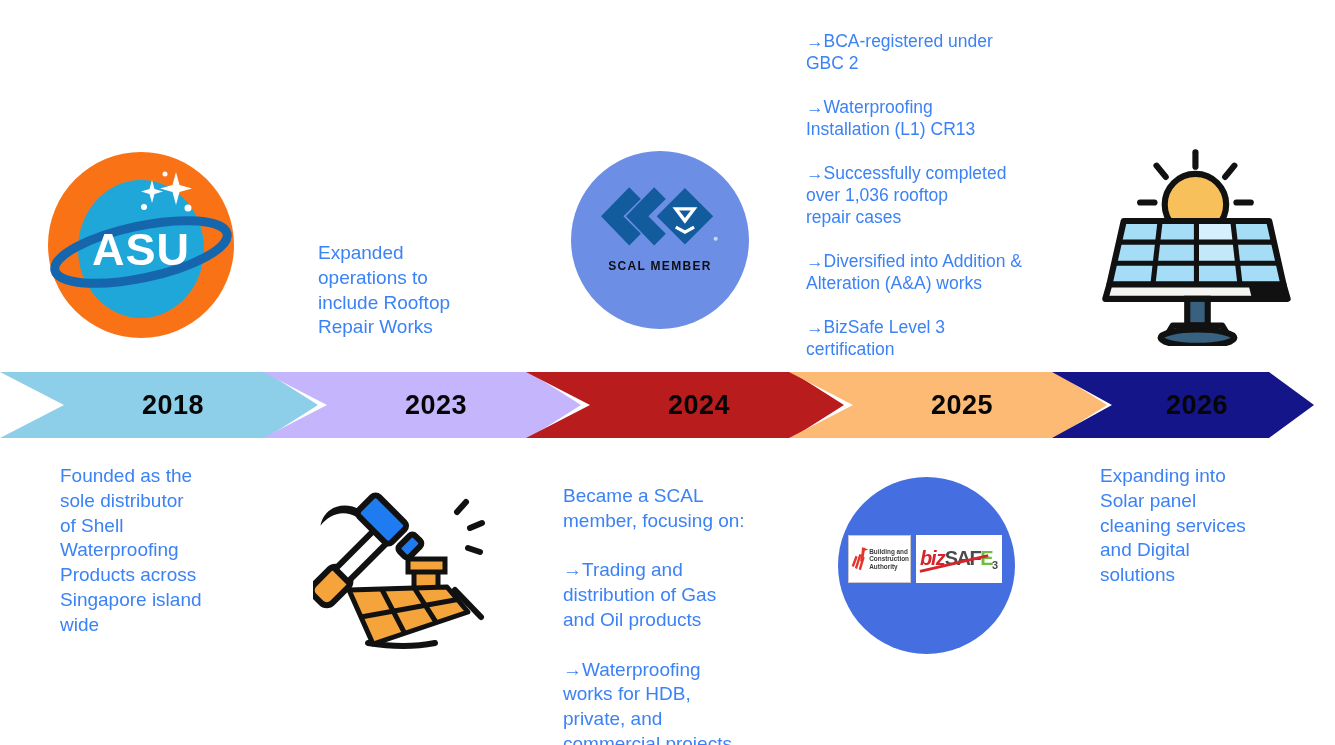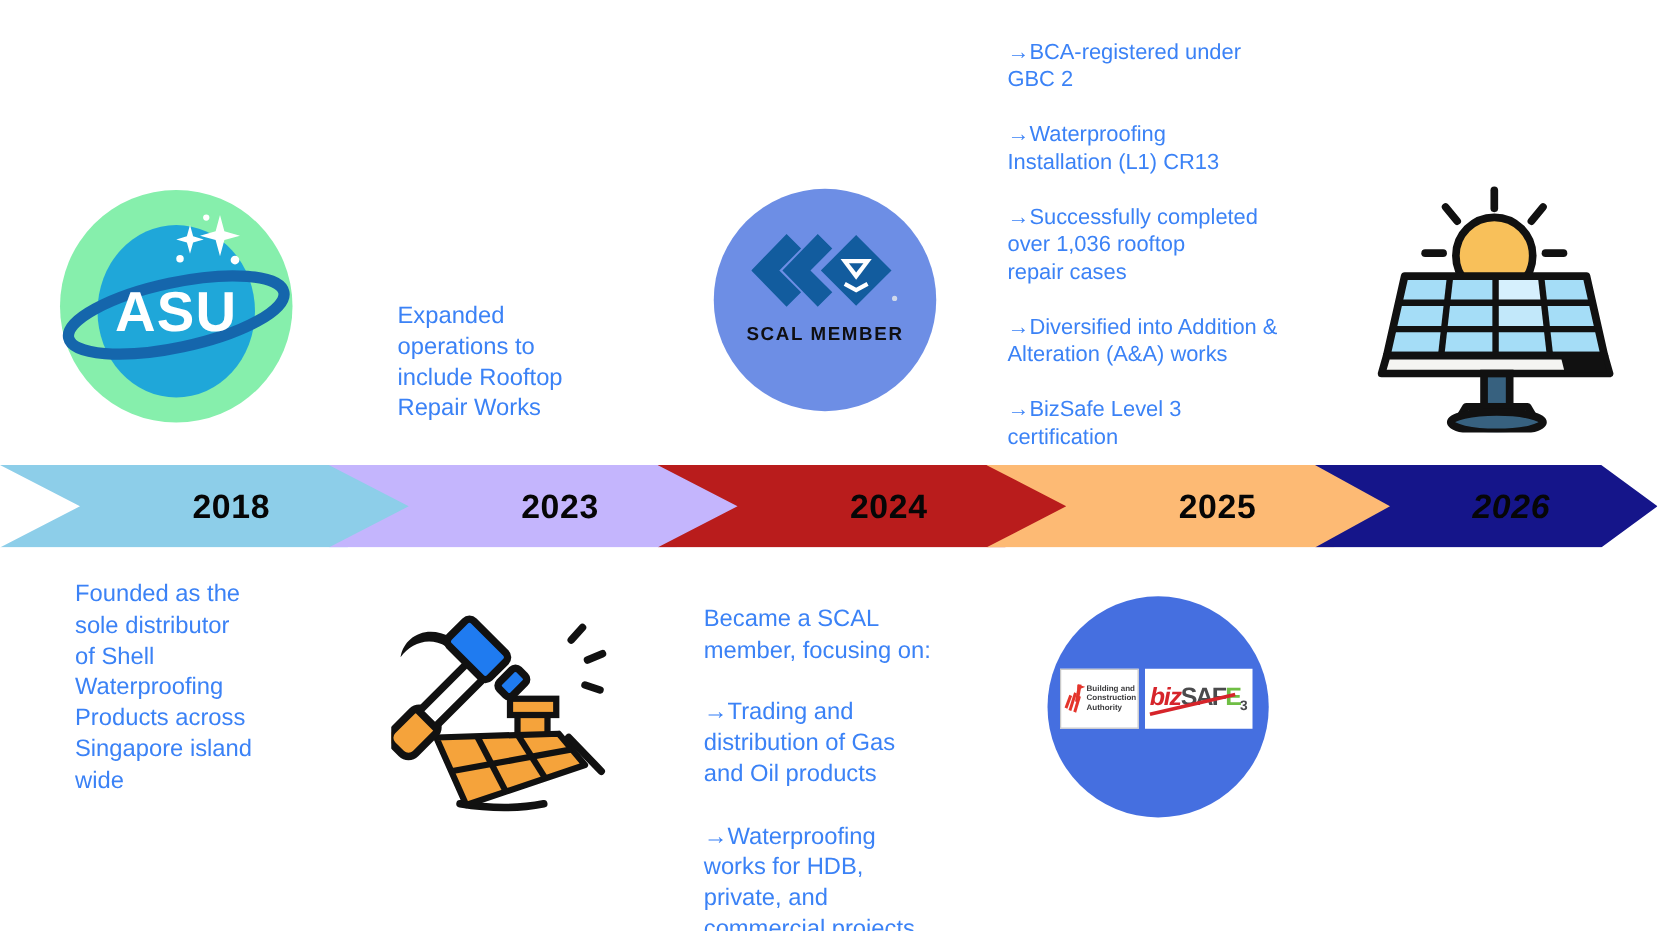--- a/index.html
+++ b/index.html
@@ -5,63 +5,62 @@
   html,body{margin:0;padding:0;background:#ffffff;}
   .canvas{
     position:relative;width:1335px;height:745px;background:#ffffff;overflow:hidden;
     font-family:"Liberation Sans", sans-serif;color:#1d1d1d;
   }
   
   .arrow{
     position:absolute;top:372px;height:66px;
     display:flex;align-items:center;justify-content:center;
     clip-path:polygon(0 0, calc(100% - var(--tip)) 0, 100% 50%, calc(100% - var(--tip)) 100%, 0 100%, var(--notch) 50%);
-    padding-left:12px;
     --tip:52px;--notch:64px;
   }
   .arrow .year{
     font-size:27px;font-weight:800;color:#060606;letter-spacing:.5px;
     padding-left:28px;
   }
   
   .textblock{
     position:absolute;white-space:pre-line;
     font-size:19px;line-height:24.8px;color:#3b82f6;
   }
   .textblock.small{font-size:17.5px;line-height:22px;}
   
   .circle{position:absolute;border-radius:50%;}
   .asu-circle{left:48px;top:152px;width:186px;height:186px;}
   .asu-circle svg{position:absolute;inset:0;}
   .scal-circle{left:571px;top:151px;width:178px;height:178px;}
   .scal-mark{position:absolute;left:50%;top:36px;transform:translateX(-50%);}
   .scal-caption{
     position:absolute;left:0;right:0;top:108px;text-align:center;
-    font-size:15px;font-weight:600;letter-spacing:1.3px;color:#0f0f12;
+    font-size:12px;font-weight:600;letter-spacing:1.3px;color:#0f0f12;
   }
   .cert-circle{left:838px;top:477px;width:177px;height:177px;}
   .cert-card{position:absolute;background:#ffffff;top:58px;height:48px;}
   .bca-card{left:10px;width:63px;border:1px solid #c9c9c9;display:flex;align-items:center;padding:2px 1px 2px 2px;box-sizing:border-box;}
   .bca-text{font-size:6.4px;line-height:7.2px;font-weight:700;color:#3a3a3c;display:flex;flex-direction:column;margin-left:1px;}
   .bizsafe-card{left:78px;width:86px;display:flex;align-items:center;justify-content:center;}
   .bizsafe-text{position:relative;white-space:nowrap;z-index:1;}
   .biz{color:#d6242a;font-style:italic;font-weight:700;font-size:20px;letter-spacing:-1px;margin-top:12px;}
   .safe-body{color:#4a4a4c;font-weight:800;font-size:20px;letter-spacing:-1.5px;}
   .safe-suffix{color:#6fbe44;font-weight:800;font-size:20px;letter-spacing:-1.5px;}
   .safe-level{color:#4a4a4c;font-weight:700;font-size:11px;vertical-align:-4px;}
   .swoosh{position:absolute;left:3px;top:27px;width:70px;height:2.5px;background:#d6242a;transform:rotate(-13deg);z-index:2;}
   
   .abs{position:absolute;}
 </style>
 </head>
 <body>
 
 <div class="canvas">
 
-  <div class="circle asu-circle" style="background: #86efac;">
+  <div class="circle asu-circle" style="background: #f97316;">
     <svg viewBox="0 0 186 186">
       <ellipse cx="93" cy="97" rx="63" ry="69" fill="#1FA7D9"></ellipse>
       <ellipse cx="93" cy="100" rx="88" ry="26" fill="none" stroke-width="9" transform="rotate(-12 93 100)" stroke="#1566AC"></ellipse>
       <path d="M128 20 L131.5 33 L144 36.5 L131.5 40 L128 53 L124.5 40 L112 36.5 L124.5 33 Z" fill="#ffffff"></path>
       <path d="M104 28 L106.5 37 L115 39.5 L106.5 42 L104 51 L101.5 42 L93 39.5 L101.5 37 Z" fill="#ffffff"></path>
       <circle cx="96" cy="55" r="3" fill="#ffffff"></circle>
       <circle cx="140" cy="56" r="3.5" fill="#ffffff"></circle>
       <circle cx="117" cy="22" r="2.5" fill="#ffffff"></circle>
       <text x="93" y="113" text-anchor="middle" font-size="45" font-weight="bold" letter-spacing="1" fill="#ffffff">ASU</text>
     </svg>
@@ -136,21 +135,21 @@
     </div>
     <div class="arrow" style="left: 263px; width: 318px; background: #c4b5fd;">
       <span class="year">2023</span>
     </div>
     <div class="arrow" style="left: 526px; width: 318px; background: #b91c1c;">
       <span class="year">2024</span>
     </div>
     <div class="arrow" style="left: 789px; width: 318px; background: #fdba74;">
       <span class="year">2025</span>
     </div>
-    <div class="arrow" style="left: 1052px; width: 262px; --tip: 45px; --notch: 60px; background: rgb(21, 21, 138); font-style: italic;">
+    <div class="arrow" style="left: 1052px; width: 262px; --tip: 45px; --notch: 60px; background: rgb(21, 21, 138);">
       <span class="year">2026</span>
     </div>
   </div>
 
   <div class="textblock" style="left:60px;top:464px;width:185px;">Founded as the
 sole distributor
 of Shell
 Waterproofing
 Products across
 Singapore island
@@ -214,14 +213,19 @@
       </div>
     </div>
     <div class="cert-card bizsafe-card">
       <div class="bizsafe-text">
         <span class="biz">biz</span><span class="safe-body">SAF</span><span class="safe-suffix">E</span><span class="safe-level">3</span>
       </div>
       <div class="swoosh"></div>
     </div>
   </div>
 
+  <div class="textblock" style="left:1100px;top:464px;width:190px;">Expanding into
+Solar panel
+cleaning services
+and Digital
+solutions</div>
 
 </div>
 
 </body></html>

